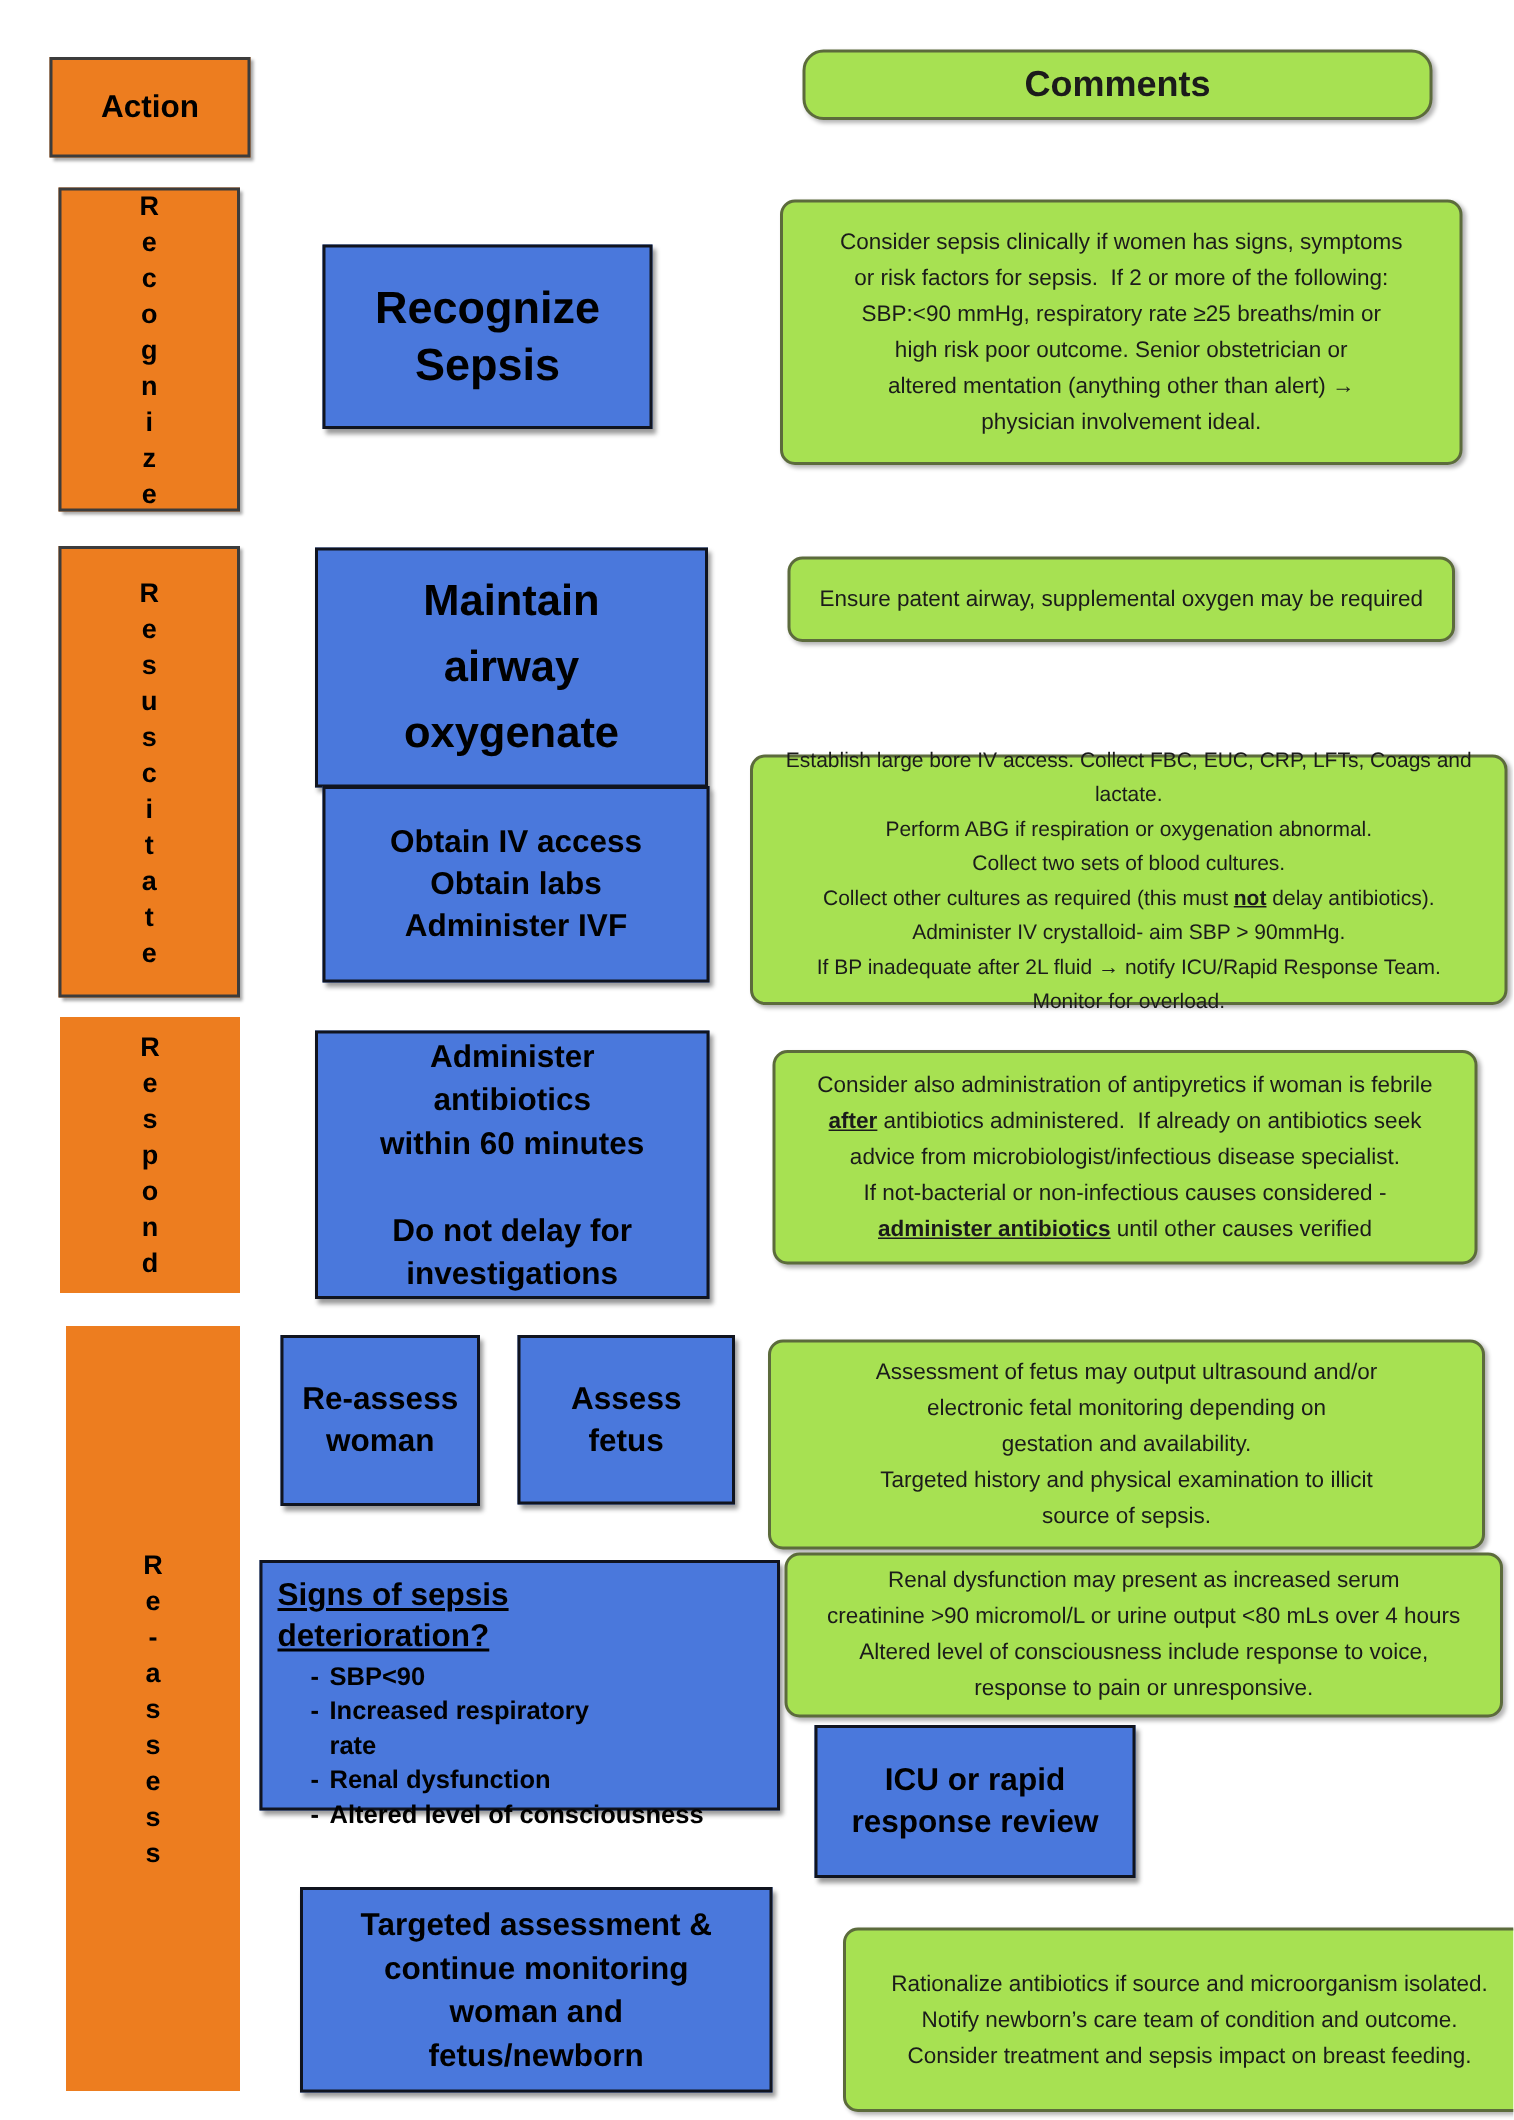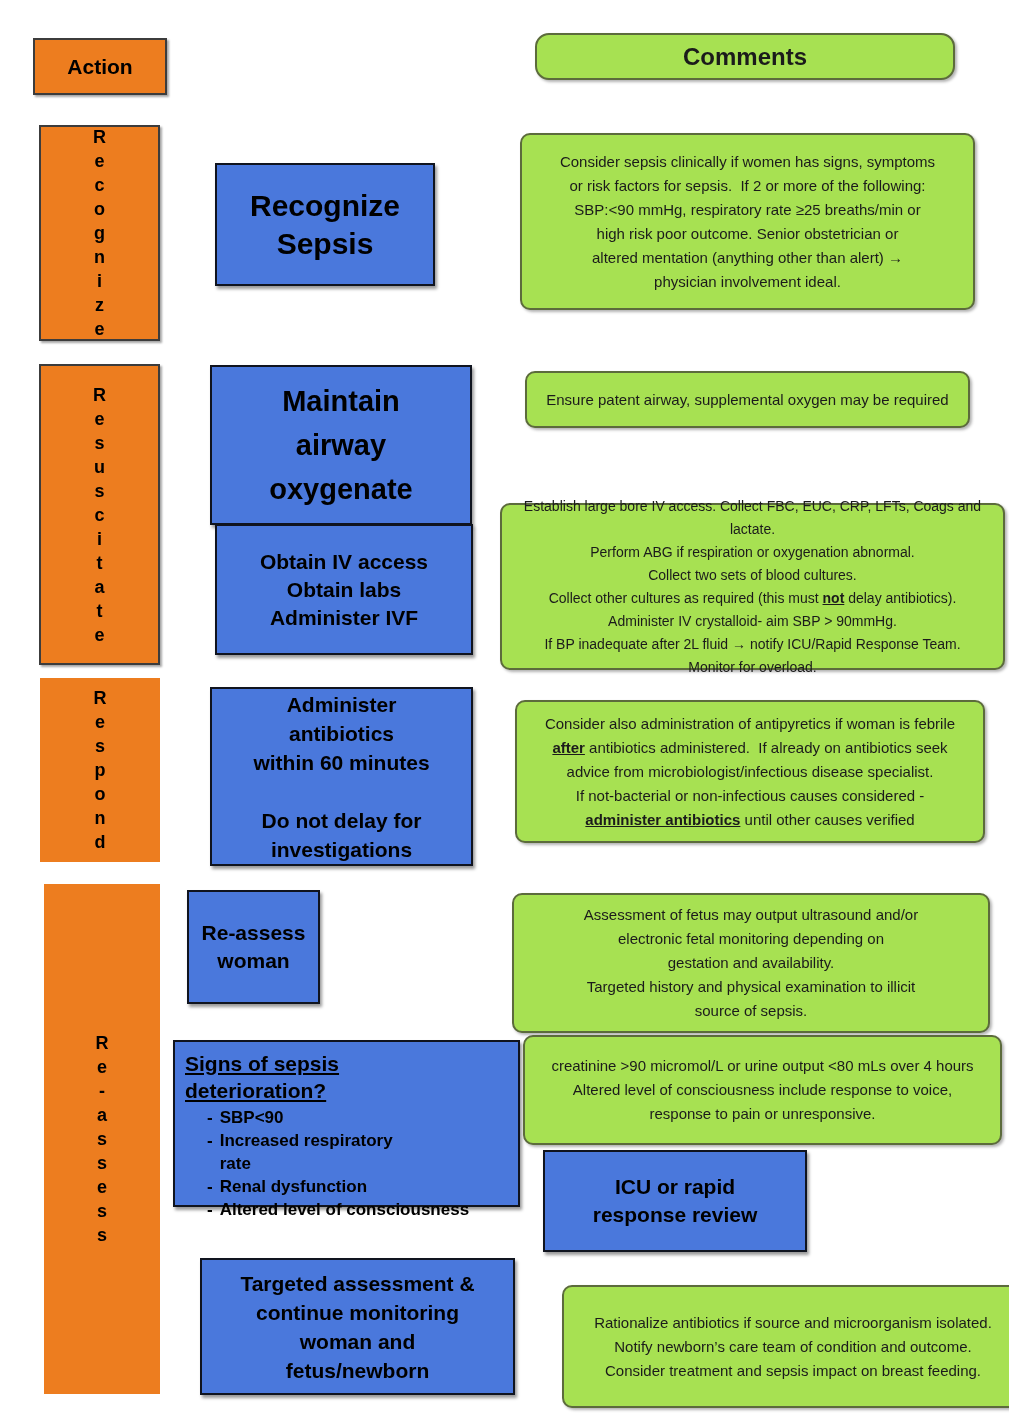--- a/index.html
+++ b/index.html
@@ -45,21 +45,21 @@
   .comment div{white-space:pre-wrap;}
   .comment .u, .seg-u{font-weight:bold;text-decoration:underline;}
   .comment.dense{font-size:14px;line-height:23px;}
   .comments-hdr{font-weight:bold;font-size:24px;border-radius:14px;}
 </style>
 </head>
 <body>
 
 <div class="canvas">
 
-  <div class="box orange bordered-orange action-hdr" style="left:33px;top:38px;width:134px;height:57px">
+  <div class="box orange bordered-orange action-hdr" style="left:33px;top:38px;width:134px;height:67px">
     <span>Action</span>
   </div>
   <div class="box green comments-hdr" style="left:535px;top:33px;width:420px;height:47px">
     <span>Comments</span>
   </div>
 
   <div class="box orange bordered-orange" style="left:39px;top:125px;width:121px;height:216px">
     <span class="vtext">R
 e
 c
@@ -123,20 +123,24 @@
 antibiotics
 within 60 minutes
 
 Do not delay for
 investigations</span>
   </div>
   <div class="box blue fs-md" style="left:187px;top:890px;width:133px;height:114px">
     <span class="ml">Re-assess
 woman</span>
   </div>
+  <div class="box blue fs-md" style="left:345px;top:890px;width:145px;height:113px">
+    <span class="ml">Assess
+fetus</span>
+  </div>
   <div class="box blue signs" style="left:173px;top:1040px;width:347px;height:167px">
     <div class="signs-title">Signs of sepsis
 deterioration?</div>
     <div class="signs-bullets">
         <div class="bullet-row">
           <span class="bullet-dash">-</span>
           <span class="bullet-text">SBP&lt;90</span>
         </div>
         <div class="bullet-row">
           <span class="bullet-dash">-</span>
@@ -146,21 +150,21 @@
         <div class="bullet-row">
           <span class="bullet-dash">-</span>
           <span class="bullet-text">Renal dysfunction</span>
         </div>
         <div class="bullet-row">
           <span class="bullet-dash">-</span>
           <span class="bullet-text">Altered level of consciousness</span>
         </div>
       </div>
   </div>
-  <div class="box blue fs-md" style="left:543px;top:1150px;width:264px;height:102px">
+  <div class="box blue fs-md" style="left:543px;top:1150px;width:214px;height:102px">
     <span class="ml">ICU or rapid
 response review</span>
   </div>
   <div class="box blue fs-md2" style="left:200px;top:1258px;width:315px;height:137px">
     <span class="ml">Targeted assessment &amp;
 continue monitoring
 woman and
 fetus/newborn</span>
   </div>
 
@@ -192,20 +196,21 @@
       <div><span class="seg-u">administer antibiotics</span><span> until other causes verified</span></div>
     </div>
   <div class="box green comment" style="left:512px;top:893px;width:478px;height:140px">
       <div><span>Assessment of fetus may output ultrasound and/or</span></div>
       <div><span>electronic fetal monitoring depending on</span></div>
       <div><span>gestation and availability.</span></div>
       <div><span>Targeted history and physical examination to illicit</span></div>
       <div><span>source of sepsis.</span></div>
     </div>
   <div class="box green comment" style="left:523px;top:1035px;width:479px;height:110px">
+      <div><span>Renal dysfunction may present as increased serum</span></div>
       <div><span>creatinine &gt;90 micromol/L or urine output &lt;80 mLs over 4 hours</span></div>
       <div><span>Altered level of consciousness include response to voice,</span></div>
       <div><span>response to pain or unresponsive.</span></div>
     </div>
   <div class="box green comment" style="left:562px;top:1285px;width:462px;height:123px">
       <div><span>Rationalize antibiotics if source and microorganism isolated.</span></div>
       <div><span>Notify newborn’s care team of condition and outcome.</span></div>
       <div><span>Consider treatment and sepsis impact on breast feeding.</span></div>
     </div>
 

